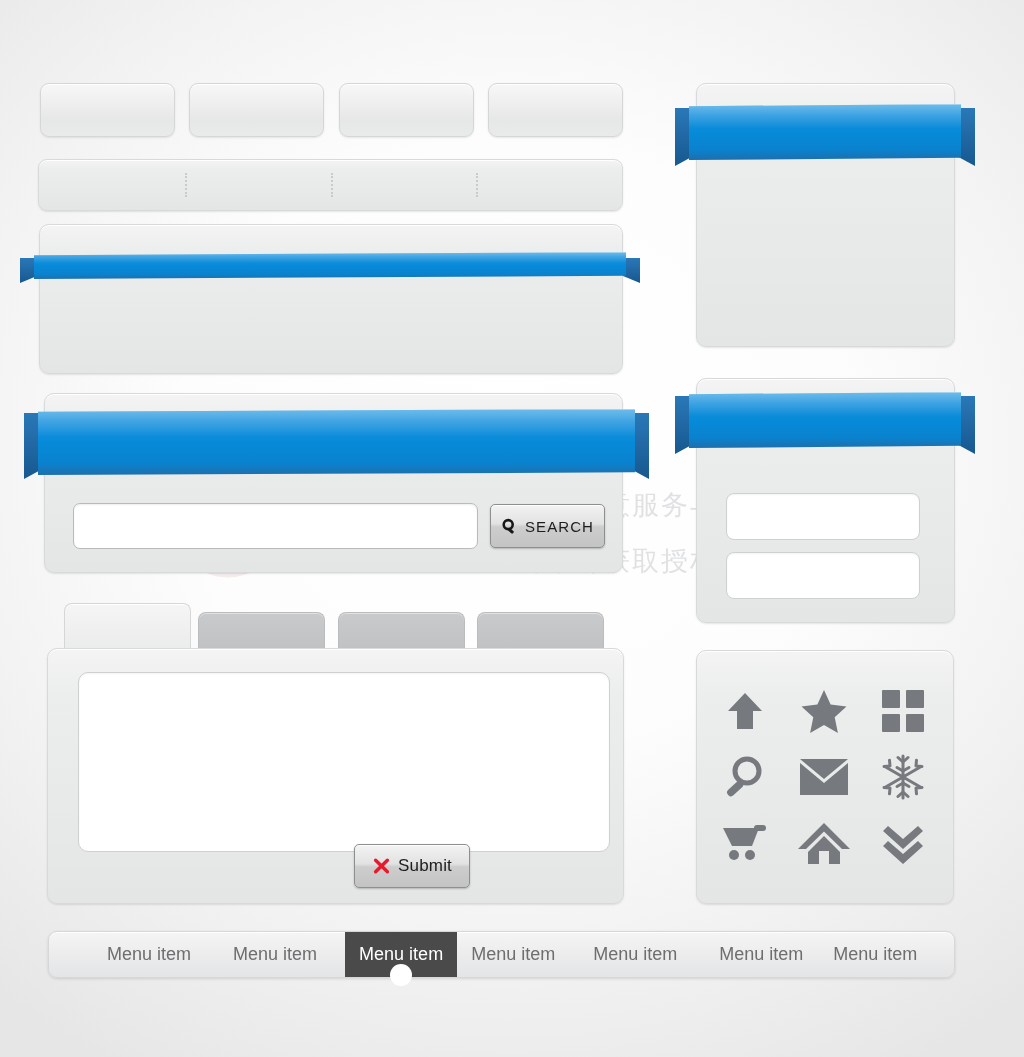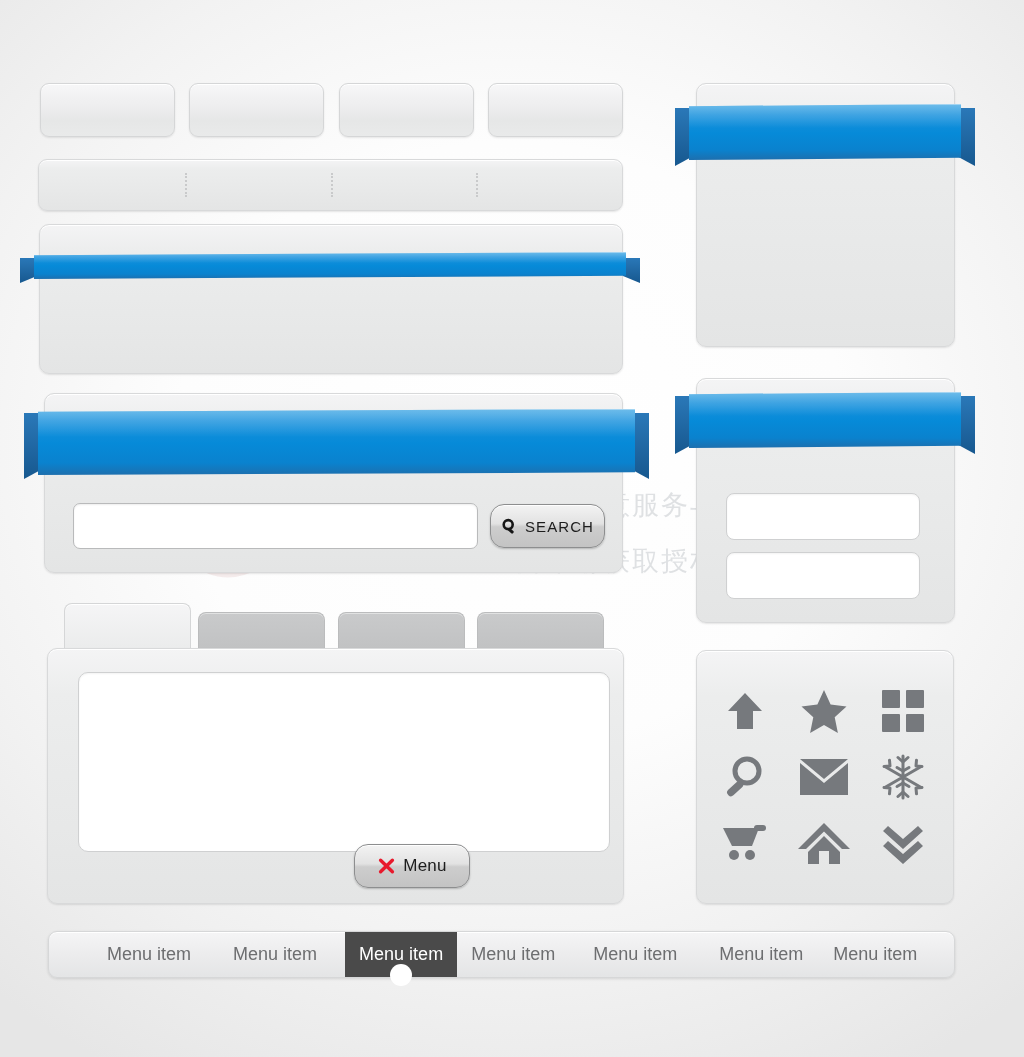--- a/index.html
+++ b/index.html
@@ -57,21 +57,21 @@
   }
   .field-lite{
     position:absolute;background:#ffffff;border:1px solid #cfd0d1;border-radius:8px;
     box-shadow:inset 0 1px 2px rgba(0,0,0,.05);
   }
 
   
   .metal{
     position:absolute;display:flex;align-items:center;justify-content:center;gap:7px;
     background:linear-gradient(180deg,#f3f3f3 0%,#e2e2e2 45%,#cdcdcd 52%,#c3c3c3 100%);
-    border:1px solid #8d8e8f;border-radius:14px;
+    border:1px solid #8d8e8f;border-radius:5px;
     box-shadow:inset 0 1px 0 rgba(255,255,255,.9),0 1px 2px rgba(0,0,0,.22);
     font-size:17px;color:#1d1d1d;cursor:pointer;
   }
   .metal .lbl{font-family:"Liberation Sans",sans-serif;letter-spacing:.2px;}
   .metal.search .lbl{font-size:15px;letter-spacing:1.1px;}
 
   
   .tab{position:absolute;border-radius:8px 8px 0 0;}
   .tab.inactive{
     background:linear-gradient(180deg,#c9cacb 0%,#c0c1c2 100%);
@@ -172,21 +172,21 @@
   <div class="tab inactive" style="left:338px;top:612px;width:125px;height:39px;"></div>
   <div class="tab inactive" style="left:477px;top:612px;width:125px;height:39px;"></div>
   <div class="panel" style="left:47px;top:648px;width:575px;height:254px;"></div>
   <div class="field-lite" style="left:78px;top:672px;width:530px;height:178px;border-radius:10px;"></div>
   <div class="metal" style="left:354px;top:844px;width:114px;height:42px;">
     <span style="display:flex;align-items:center;">
       <svg width="19" height="19" viewBox="0 0 19 19" aria-hidden="true">
         <path d="M3.6 3.2 L15.4 14.8 M15.4 3.2 L3.6 14.8" stroke="#e8192c" stroke-width="3.4" stroke-linecap="round" fill="none"></path>
       </svg>
     </span>
-    <span class="lbl">Menu</span>
+    <span class="lbl">Submit</span>
   </div>
 
   <div class="panel" style="left:696px;top:83px;width:257px;height:262px;"></div>
   <div class="ribbon" style="left:675px;top:104px;width:300px;height:56px;">
     <div class="fold l" style="top:4px;height:58px;clip-path:polygon(0 0,100% 0,100% 84%,0 100%);"></div>
     <div class="fold r" style="top:4px;height:58px;clip-path:polygon(0 0,100% 0,100% 100%,0 84%);"></div>
     <div class="band" style="clip-path:polygon(0 4%,100% 0,100% 96%,0 100%);"></div>
   </div>
 
   <div class="panel" style="left:696px;top:378px;width:257px;height:243px;"></div>

